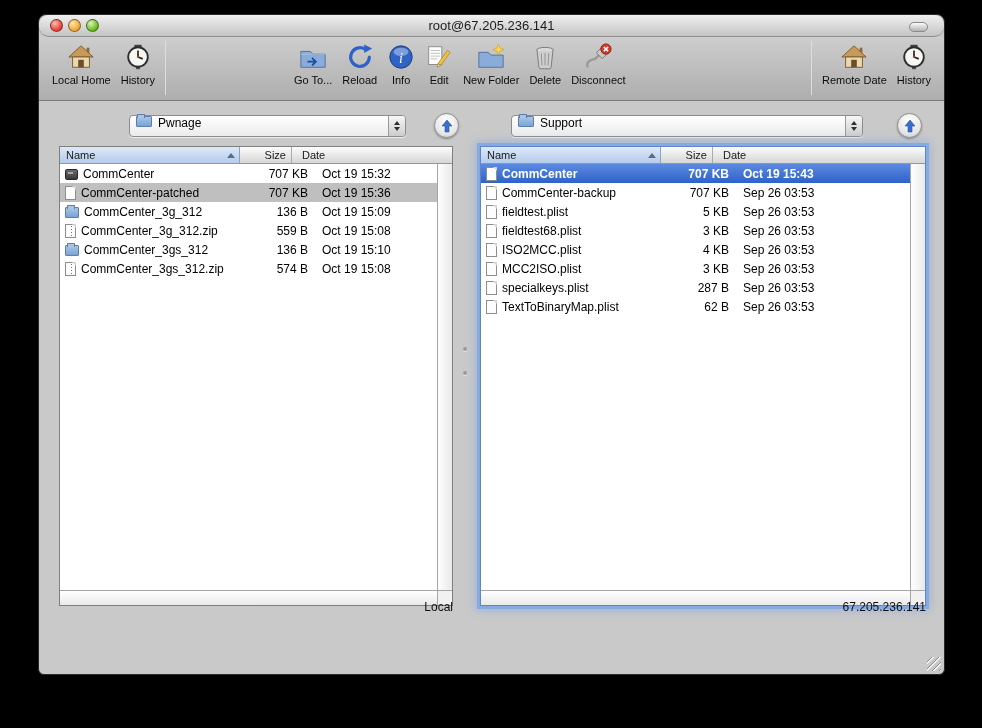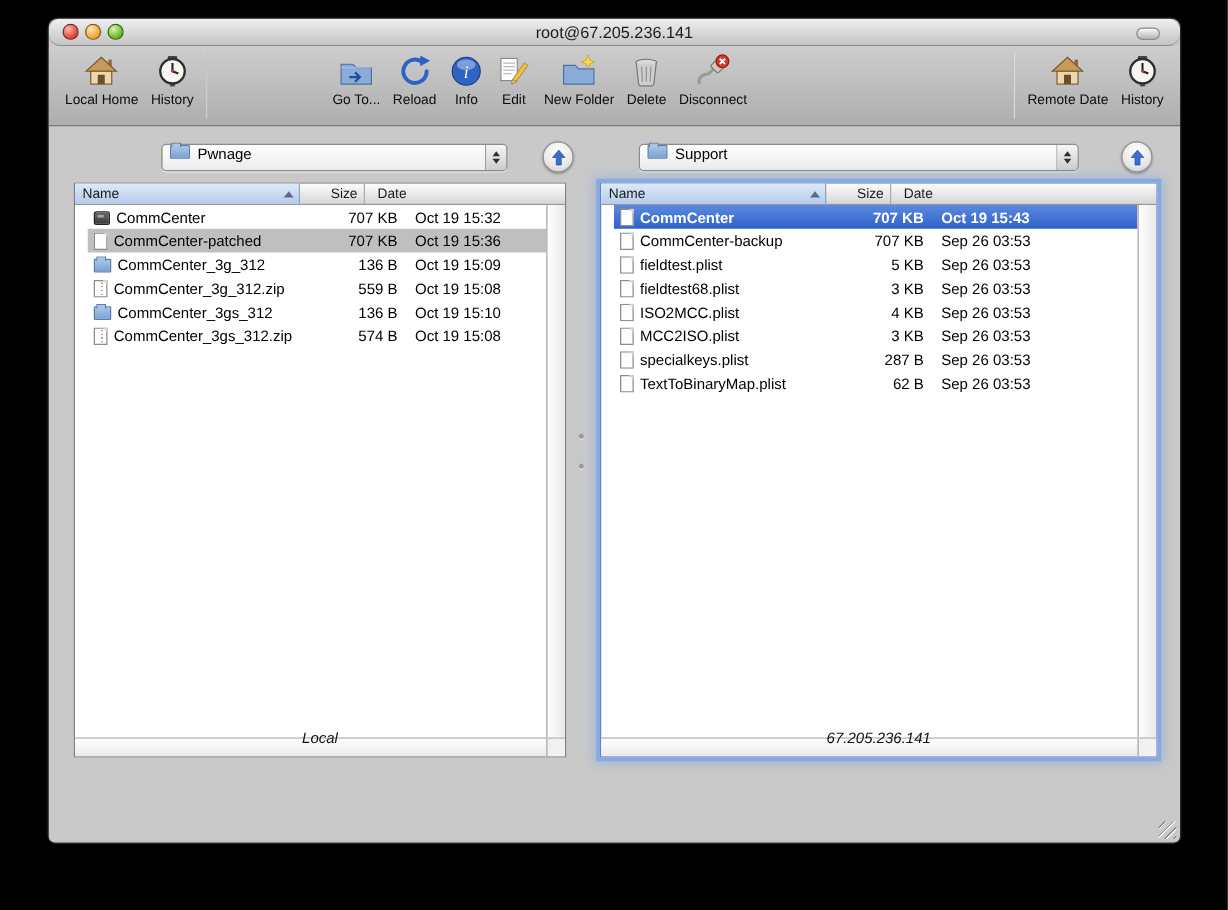--- a/index.html
+++ b/index.html
@@ -34,21 +34,21 @@
   .toolbar {
     position: absolute; left: 0; top: 22px; right: 0; height: 64px;
     background: linear-gradient(#cdcdcd, #aeaeae);
     border-bottom: 1px solid #7c7c7c;
     display: flex; align-items: flex-start; padding: 3px 8px 0 8px;
   }
   .tool { display: flex; flex-direction: column; align-items: center; padding: 0 5px; cursor: default; }
   .tool .ticon { height: 33px; display: flex; align-items: center; justify-content: center; }
   .tool .tlabel { font-size: 11px; color: #0c0c0c; white-space: nowrap; margin-top: 1px; }
   .tsep { width: 1px; height: 54px; background: #888; border-right: 1px solid #dedede; margin: 1px 5px 0 5px; }
-  .tool.first-center { margin-left: 90px; }
+  .tool.first-center { margin-left: 118px; }
   .tsep.right-sep { margin-left: auto; }
 
   
   .popup {
     position: absolute; top: 100px; height: 22px;
     display: flex; 
     background: linear-gradient(#ffffff, #ebebeb);
     border: 1px solid #8c8c8c; border-radius: 4px;
     box-shadow: 0 1px 0 rgba(255,255,255,.65);
     font-size: 12px; color: #000;
@@ -90,21 +90,21 @@
     font-size: 11px; color: #1a1a1a; }
   .hcell { height: 100%; display: flex; align-items: center; }
   .hcell.hname { width: 180px; padding: 0 4px 0 6px;
     background: linear-gradient(#dde9f8, #b5cceb); border-right: 1px solid #8ba4c6;
     justify-content: space-between; }
   .hcell.hsize { width: 52px; justify-content: flex-end; padding-right: 5px; border-right: 1px solid #ababab; }
   .hcell.hdate { flex: 1; padding-left: 10px; }
   .sort-asc { width: 0; height: 0; border-left: 4px solid transparent; border-right: 4px solid transparent;
     border-bottom: 5px solid #5a6b84; }
 
-  .list-main { display: flex; flex: 1; min-height: 0; padding-left: 10px; }
+  .list-main { display: flex; flex: 1; min-height: 0; }
   .list-body { flex: 1; overflow: hidden; }
   .vscroll { width: 15px; flex: none; border-left: 1px solid #a6a6a6;
     background: linear-gradient(to right, #ffffff, #e9e9e9); }
   .bottom-bar { display: flex; height: 15px; flex: none; border-top: 1px solid #a6a6a6; }
   .hscroll { flex: 1; background: linear-gradient(#ffffff, #e9e9e9); }
   .scroll-corner { width: 15px; flex: none; border-left: 1px solid #a6a6a6; background: #f1f1f1; }
 
   .row { display: flex; height: 19px; align-items: center; font-size: 12px; color: #000; flex: none; }
   .col-name { width: 200px; display: flex; align-items: center; padding-left: 5px; overflow: hidden; white-space: nowrap; }
   .col-size { width: 52px; text-align: right; padding-right: 4px; white-space: nowrap; }
@@ -124,21 +124,21 @@
     background: repeating-linear-gradient(#6f6f6f 0 1px, transparent 1px 3px); }
   .icon-folder .file-icon { width: 14px; height: 11px; margin-top: 2px;
     background: linear-gradient(#a9c5e5, #7ba3d4); border: 1px solid #5d7fae; border-radius: 1px; }
   .icon-folder .file-icon::before { content: ""; position: absolute; top: -3px; left: 1px; width: 6px; height: 3px;
     background: #a9c5e5; border: 1px solid #5d7fae; border-bottom: none; border-radius: 1px 1px 0 0; }
   .icon-exec .file-icon { width: 13px; height: 11px; margin-top: 2px;
     background: linear-gradient(#6b6b6b, #3a3a3a); border: 1px solid #262626; border-radius: 2px; }
   .icon-exec .file-icon::before { content: ""; position: absolute; left: 2px; top: 2px; width: 5px; height: 2px; background: #a5a5a5; }
 
   
-  .pane-footer { position: absolute; top: 568px; font-size: 12px; color: #111; text-align: center; font-style: italic; }
+  .pane-footer { position: absolute; top: 585px; font-size: 12px; color: #111; text-align: right; }
   .pane-footer.left-footer  { left: 20px;  width: 394px; }
   .pane-footer.right-footer { left: 441px; width: 446px; }
 
   .divider-dots { position: absolute; left: 424px; top: 332px; width: 5px; height: 34px; }
   .divider-dots i { display: block; width: 4px; height: 4px; border-radius: 50%;
     background: #9a9a9a; box-shadow: 0 1px 0 #e6e6e6; margin-bottom: 20px; }
 
   .resize-grip { position: absolute; right: 3px; bottom: 3px; width: 14px; height: 14px;
     background: repeating-linear-gradient(135deg, transparent 0 3px, #8c8c8c 3px 4px, #f2f2f2 4px 5px); }
 </style>

